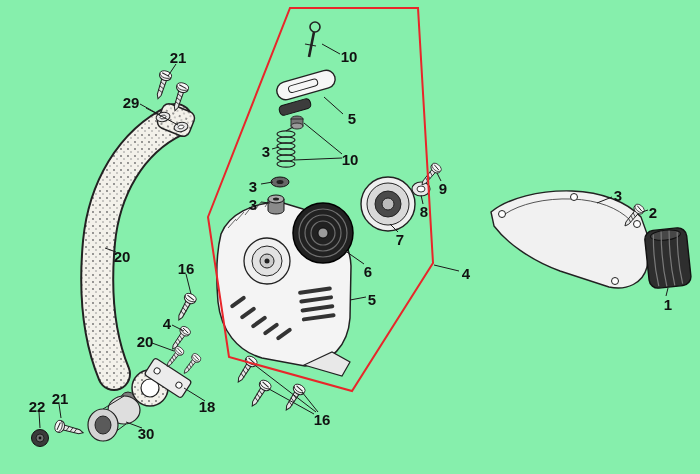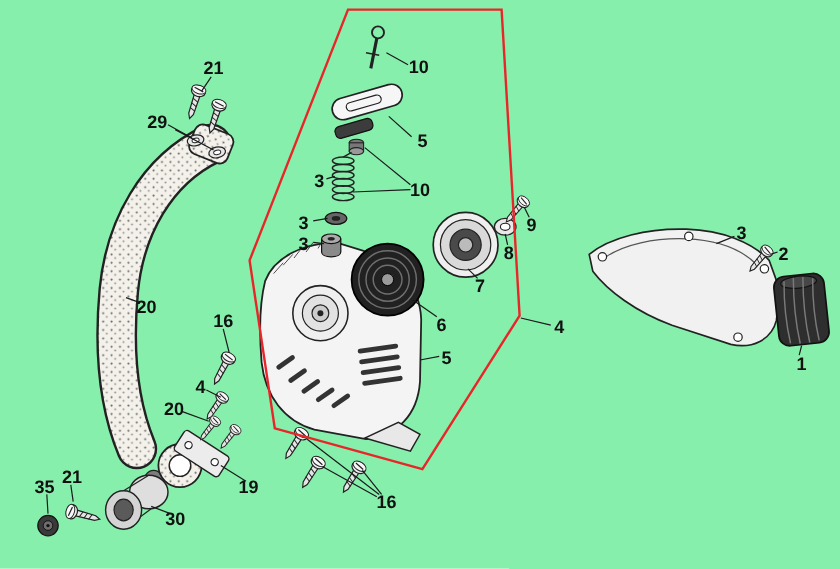--- a/index.html
+++ b/index.html
@@ -270,19 +270,19 @@
   <span class="lbl" style="left:368px;top:271px">6</span>
   <span class="lbl" style="left:466px;top:273px">4</span>
   <span class="lbl" style="left:372px;top:299px">5</span>
   <span class="lbl" style="left:618px;top:195px">3</span>
   <span class="lbl" style="left:653px;top:212px">2</span>
   <span class="lbl" style="left:668px;top:304px">1</span>
   <span class="lbl" style="left:122px;top:256px">20</span>
   <span class="lbl" style="left:186px;top:268px">16</span>
   <span class="lbl" style="left:167px;top:323px">4</span>
   <span class="lbl" style="left:145px;top:341px">20</span>
-  <span class="lbl" style="left:207px;top:406px">19</span>
+  <span class="lbl" style="left:207px;top:406px">18</span>
   <span class="lbl" style="left:322px;top:419px">16</span>
-  <span class="lbl" style="left:37px;top:406px">35</span>
+  <span class="lbl" style="left:37px;top:406px">22</span>
   <span class="lbl" style="left:60px;top:398px">21</span>
   <span class="lbl" style="left:146px;top:433px">30</span>
 
 </div>
 
 </body></html>

